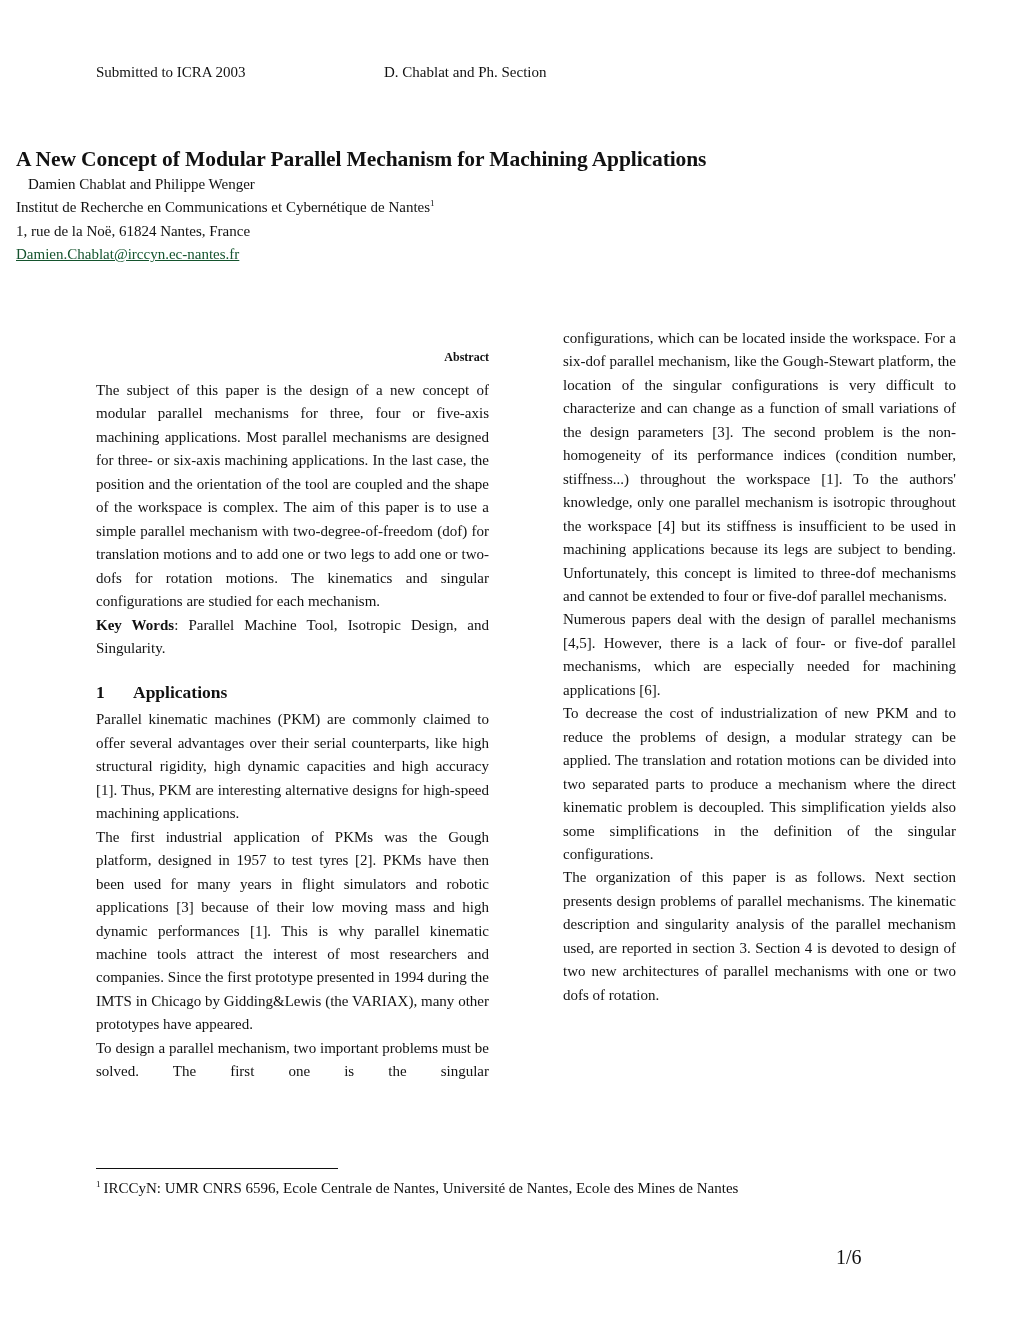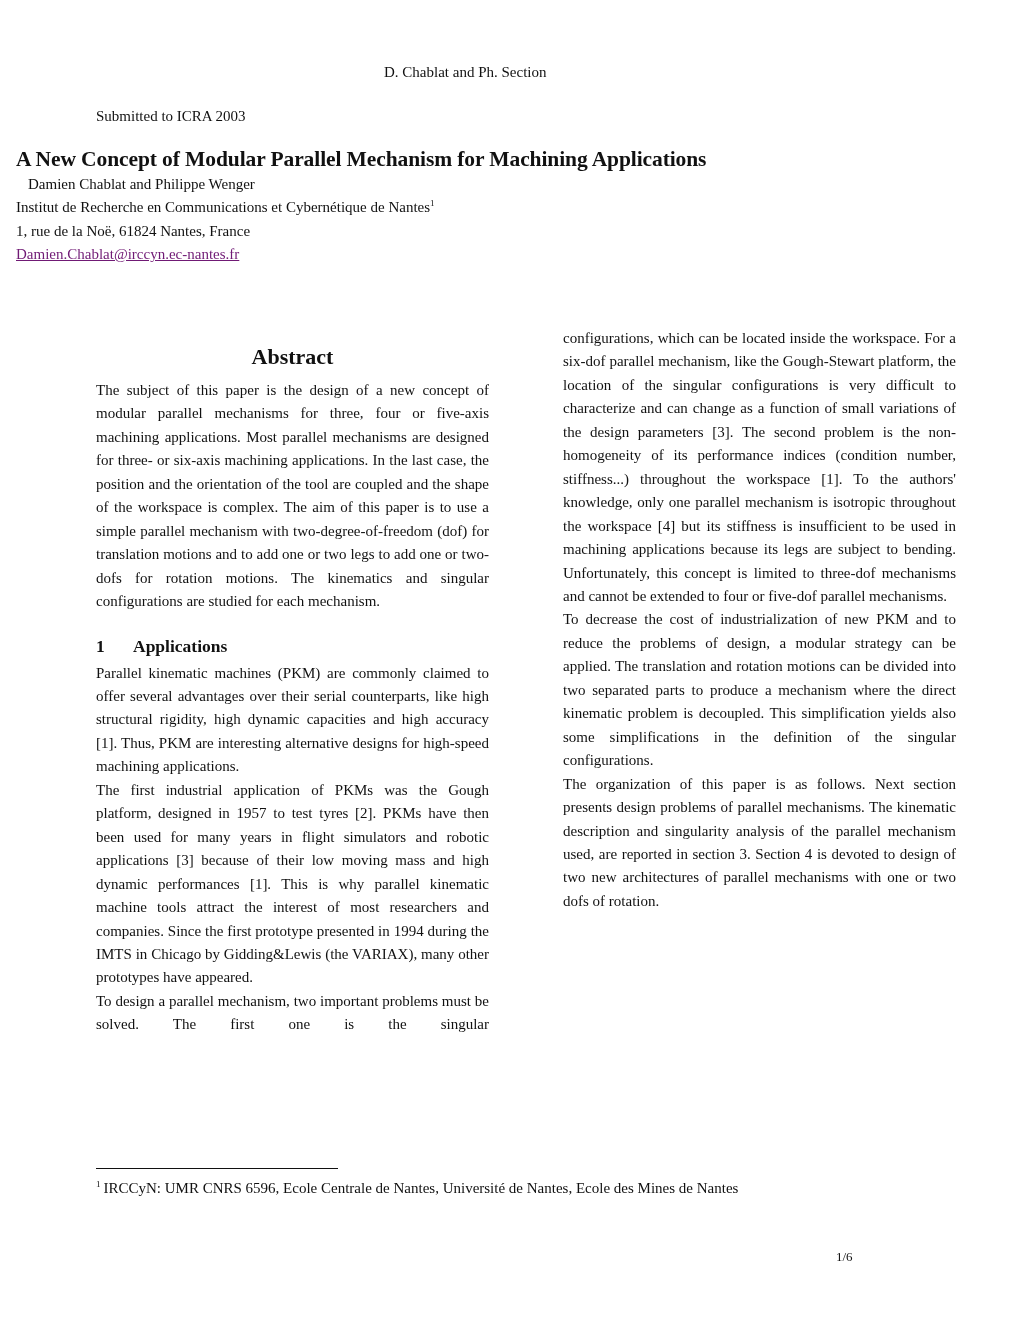--- a/index.html
+++ b/index.html
@@ -16,21 +16,21 @@
     color: #111111;
   }
   .running-header {
     position: absolute;
     top: 63px;
     left: 96px;
     font-size: 15px;
     line-height: 18px;
     white-space: nowrap;
   }
-  .running-header .venue { position: absolute; left: 0; top: 0; margin-top: 44px; }
+  .running-header .venue { position: absolute; left: 0; top: 0; }
   .running-header .authors-short { position: absolute; left: 288px; top: 0; }
 
   .title-block {
     position: absolute;
     top: 146px;
     left: 16px;
     width: 1024px;
     text-align: left;
   }
   .paper-title {
@@ -58,23 +58,23 @@
     text-align: justify;
   }
   .col-left { left: 96px; top: 344px; }
   .col-right { left: 535px; top: 327px; margin-left: 28px; }
   .column p {
     margin: 0;
     text-align: justify;
     text-align-last: left;
   }
   .abstract-heading {
-    text-align: center;
+    text-align: right;
     font-weight: bold;
-    font-size: 22px;
+    font-size: 12px;
     line-height: 26px;
     margin: 0 0 9px 0;
   }
   .keywords b { font-weight: bold; }
   .section-heading {
     font-weight: bold;
     font-size: 17.5px;
     line-height: 24px;
     margin: 20px 0 4px 0;
     display: flex;
@@ -95,55 +95,57 @@
     top: 1178px;
     font-size: 15px;
     line-height: 20px;
     white-space: nowrap;
   }
   .footnote sup { font-size: 9px; vertical-align: 6px; line-height: 0; margin-right: 3px; }
   .page-number {
     position: absolute;
     left: 836px;
     top: 1248px;
-    font-size: 13px;
+    font-size: 20px;
     line-height: 18px;
   }
 </style>
 </head>
 <body>
 
 <div class="running-header">
   <span class="venue">Submitted to ICRA 2003</span>
   <span class="authors-short">D. Chablat and Ph. Section</span>
 </div>
 
 <div class="title-block">
   <h1 class="paper-title">A New Concept of Modular Parallel Mechanism for Machining Applications</h1>
   <div class="line" style="margin-top:1px;padding-left:12px;">Damien Chablat and Philippe Wenger</div>
   <div class="line"><span>Institut de Recherche en Communications et Cybernétique de Nantes</span><sup>1</sup></div>
   <div class="line">1, rue de la Noë, 61824 Nantes, France</div>
-  <div class="line"><a class="email-link" style="color: #701a75;">Damien.Chablat@irccyn.ec-nantes.fr</a></div>
+  <div class="line"><a class="email-link" style="color: #14532d;">Damien.Chablat@irccyn.ec-nantes.fr</a></div>
 </div>
 
 <div class="column col-left">
   <h2 class="abstract-heading">Abstract</h2>
   <p>The subject of this paper is the design of a new concept of modular parallel mechanisms for three, four or five-axis machining applications. Most parallel mechanisms are designed for three- or six-axis machining applications. In the last case, the position and the orientation of the tool are coupled and the shape of the workspace is complex. The aim of this paper is to use a simple parallel mechanism with two-degree-of-freedom (dof) for translation motions and to add one or two legs to add one or two-dofs for rotation motions. The kinematics and singular configurations are studied for each mechanism.</p>
+  <p class="keywords"><b>Key Words</b><span>: Parallel Machine Tool, Isotropic Design, and Singularity.</span></p>
 
   <h2 class="section-heading">
     <span class="num">1</span>
     <span>Applications</span>
   </h2>
   <p>Parallel kinematic machines (PKM) are commonly claimed to offer several advantages over their serial counterparts, like high structural rigidity, high dynamic capacities and high accuracy [1]. Thus, PKM are interesting alternative designs for high-speed machining applications.</p>
   <p>The first industrial application of PKMs was the Gough platform, designed in 1957 to test tyres [2]. PKMs have then been used for many years in flight simulators and robotic applications [3] because of their low moving mass and high dynamic performances [1]. This is why parallel kinematic machine tools attract the interest of most researchers and companies. Since the first prototype presented in 1994 during the IMTS in Chicago by Gidding&amp;Lewis (the VARIAX), many other prototypes have appeared.</p>
   <p style="text-align-last: justify;">To design a parallel mechanism, two important problems must be solved. The first one is the singular</p>
 </div>
 
 <div class="column col-right">
   <p>configurations, which can be located inside the workspace. For a six-dof parallel mechanism, like the Gough-Stewart platform, the location of the singular configurations is very difficult to characterize and can change as a function of small variations of the design parameters [3]. The second problem is the non-homogeneity of its performance indices (condition number, stiffness...) throughout the workspace [1]. To the authors' knowledge, only one parallel mechanism is isotropic throughout the workspace [4] but its stiffness is insufficient to be used in machining applications because its legs are subject to bending. Unfortunately, this concept is limited to three-dof mechanisms and cannot be extended to four or five-dof parallel mechanisms.</p>
+  <p>Numerous papers deal with the design of parallel mechanisms [4,5]. However, there is a lack of four- or five-dof parallel mechanisms, which are especially needed for machining applications [6].</p>
   <p>To decrease the cost of industrialization of new PKM and to reduce the problems of design, a modular strategy can be applied. The translation and rotation motions can be divided into two separated parts to produce a mechanism where the direct kinematic problem is decoupled. This simplification yields also some simplifications in the definition of the singular configurations.</p>
   <p>The organization of this paper is as follows. Next section presents design problems of parallel mechanisms. The kinematic description and singularity analysis of the parallel mechanism used, are reported in section 3. Section 4 is devoted to design of two new architectures of parallel mechanisms with one or two dofs of rotation.</p>
 </div>
 
 <div class="footnote-rule"></div>
 <div class="footnote">
   <sup>1</sup><span>IRCCyN: UMR CNRS 6596, Ecole Centrale de Nantes, Université de Nantes, Ecole des Mines de Nantes</span>
 </div>
 
 <div class="page-number">1/6</div>

